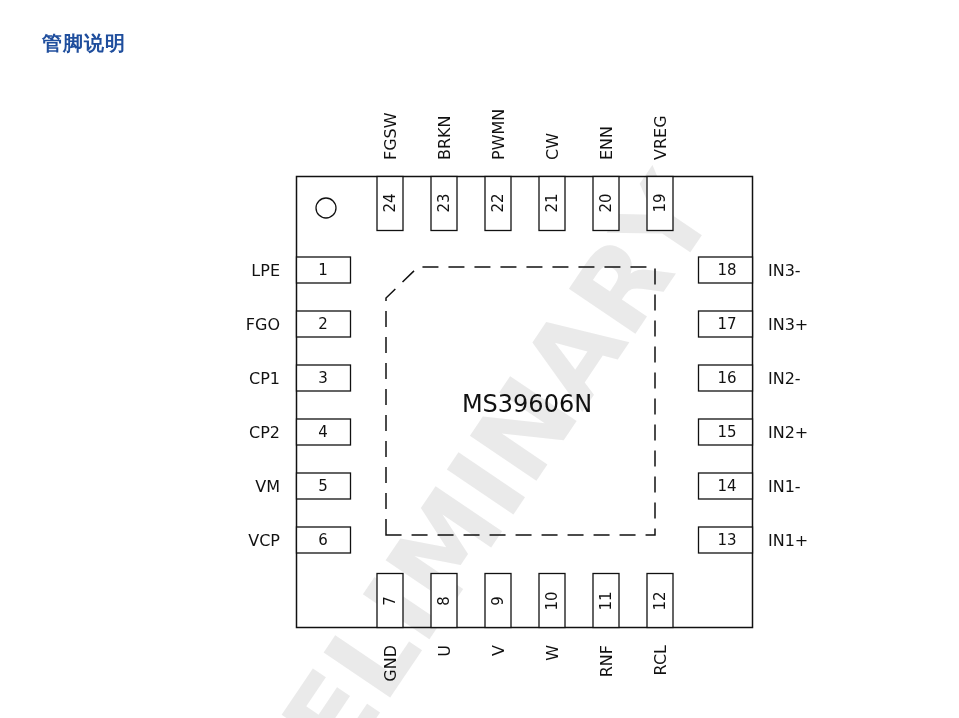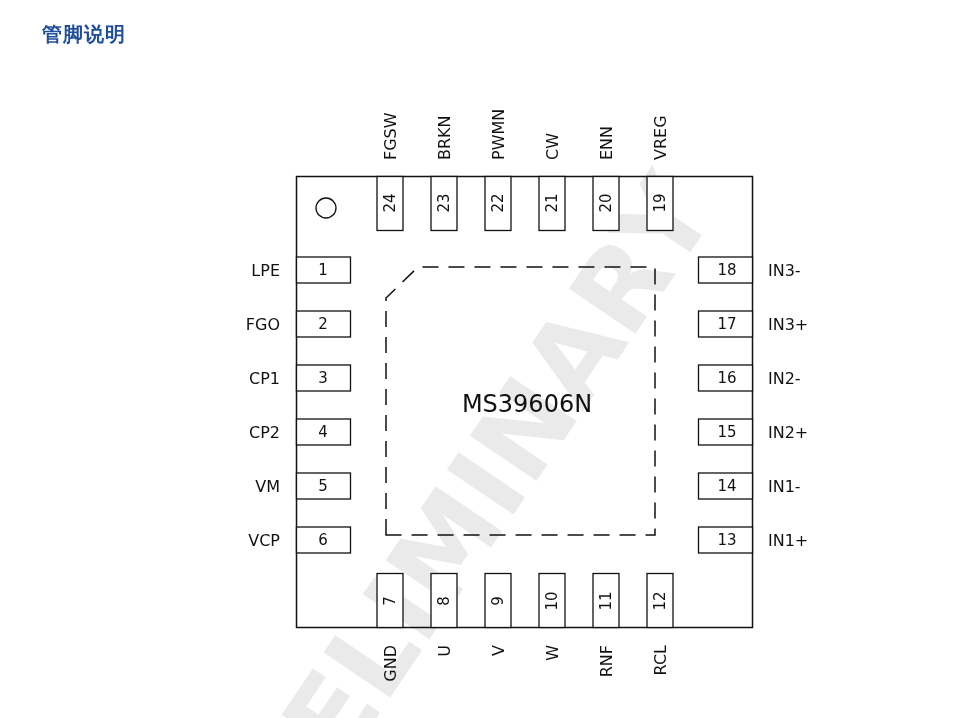--- a/index.html
+++ b/index.html
@@ -1,17 +1,17 @@
 <!DOCTYPE html>
 <html><head>
 <meta charset="utf-8">
 <style>
   html,body{margin:0;padding:0;background:#ffffff;}
   body{width:959px;height:718px;position:relative;overflow:hidden;font-family:"DejaVu Sans","Liberation Sans",sans-serif;}
-  .title{position:absolute;left:42px;top:21px;font-size:20px;font-weight:bold;color:#1f4e9d;letter-spacing:1px;}
+  .title{position:absolute;left:42px;top:30px;font-size:20px;font-weight:bold;color:#1f4e9d;letter-spacing:1px;}
   svg{position:absolute;left:0;top:0;}
   .lbl{font-family:"DejaVu Sans","Liberation Sans",sans-serif;font-size:16px;fill:#111;}
   .num{font-family:"DejaVu Sans","Liberation Sans",sans-serif;font-size:15px;fill:#111;}
   .chip{font-family:"DejaVu Sans","Liberation Sans",sans-serif;font-size:24px;fill:#111;}
   .wm{font-family:"DejaVu Sans","Liberation Sans",sans-serif;font-size:110px;font-weight:bold;fill:#d9d9d9;fill-opacity:0.55;}
 </style>
 </head>
 <body>
 
 <div class="title">管脚说明</div>

